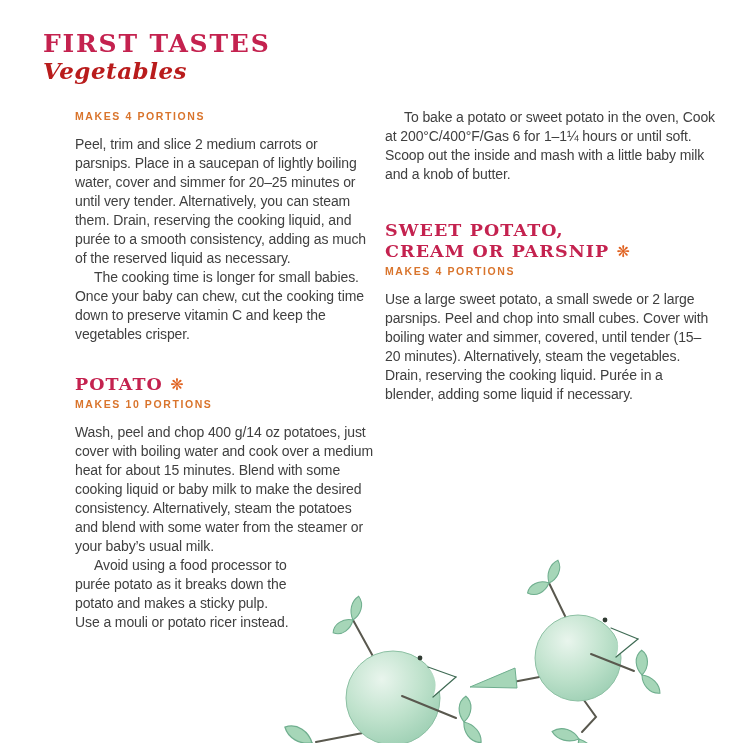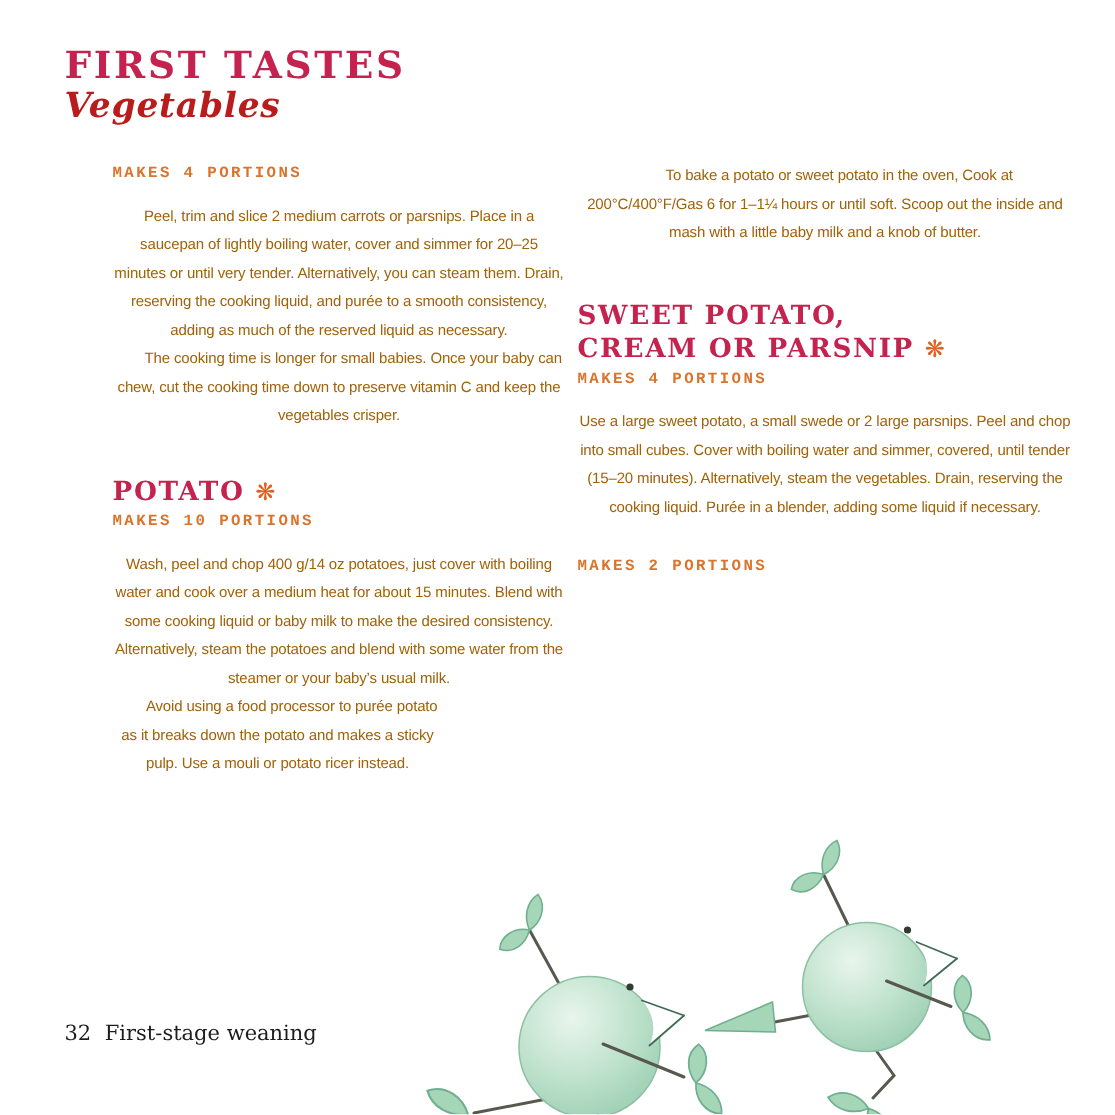--- a/index.html
+++ b/index.html
@@ -24,27 +24,26 @@
   
   .recipe-title{
     margin:0 0 3px 0;font-family:"DejaVu Serif",serif;font-weight:bold;
     font-size:17.5px;line-height:21px;letter-spacing:1.1px;color:#c4224f;
   }
   .orn{
     color:#e0611f;font-family:"DejaVu Sans",sans-serif;
     font-size:16px;letter-spacing:0;font-weight:normal;
   }
   .yield{
-    margin:0 0 13px 0;font-family:Liberation Mono, monospace;font-weight:bold;
+    margin:0 0 13px 0;font-family:Liberation Sans, sans-serif;font-weight:bold;
     font-size:10.5px;letter-spacing:1.6px;color:#d9742c;
   }
   p{
-    margin:0;font-size:10px;line-height:19px;color:#a16207;
+    margin:0;font-size:14px;line-height:19px;color:#404040;
     letter-spacing:-0.1px;
-    text-align:center;
   }
   p.indent{text-indent:19px;}
   .mt-potato{margin-top:30px;}
   .mt-sweet{margin-top:36px;}
   .mt-cream{margin-top:24px;}
   
   .illu-gap{float:right;width:82px;height:60px;margin-top:19px;}
   
   .ftr{
     position:absolute;left:43px;top:681px;
@@ -88,21 +87,20 @@
 
     <p class="indent">To bake a potato or sweet potato in the oven, Cook at 200°C/400°F/Gas 6 for 1–1¼ hours or until soft. Scoop out the inside and mash with a little baby milk and a knob of butter.</p>
 
     <article class="mt-sweet">
       <h3 class="recipe-title"><span>SWEET POTATO,</span><br><span>CREAM OR PARSNIP</span> <span class="orn">❋</span></h3>
       <div class="yield">MAKES 4 PORTIONS</div>
       <p>Use a large sweet potato, a small swede or 2 large parsnips. Peel and chop into small cubes. Cover with boiling water and simmer, covered, until tender (15–20 minutes). Alternatively, steam the vegetables. Drain, reserving the cooking liquid. Purée in a blender, adding some liquid if necessary.</p>
     </article>
 
     <article class="mt-cream">
-      <div class="yield">MAKES 2 PORTIONS</div>
     </article>
 
   </section>
 
   <svg class="illu" width="445" height="187" viewBox="0 0 445 187" aria-hidden="true">
     <defs>
       <radialGradient id="peaG" cx="38%" cy="30%" r="78%">
         <stop offset="0%" stop-color="#e9f5ed"></stop>
         <stop offset="55%" stop-color="#bfe2cc"></stop>
         <stop offset="100%" stop-color="#9bceb2"></stop>
@@ -138,17 +136,14 @@
       <circle cx="300" cy="102" r="43" fill="url(#peaG)" stroke="#8cc0a3" stroke-width="1"></circle>
       <path d="M333,72 L360,83 L338,101 Q344,86 333,72 Z" fill="#ffffff"></path>
       <path class="lip" d="M333,72 L360,83"></path>
       <path class="lip" d="M360,83 L338,101"></path>
       <circle cx="327" cy="64" r="2.4" fill="#313c33"></circle>
       <line class="limb" x1="313" y1="98" x2="356" y2="115"></line>
       <use href="#leaf" transform="translate(364,119) rotate(110) scale(1.1)"></use>
     </g>
   </svg>
 
-  <footer class="ftr">
-    <span class="num">32</span><span>First-stage weaning</span>
-  </footer>
 
 </div>
 
 </body></html>

